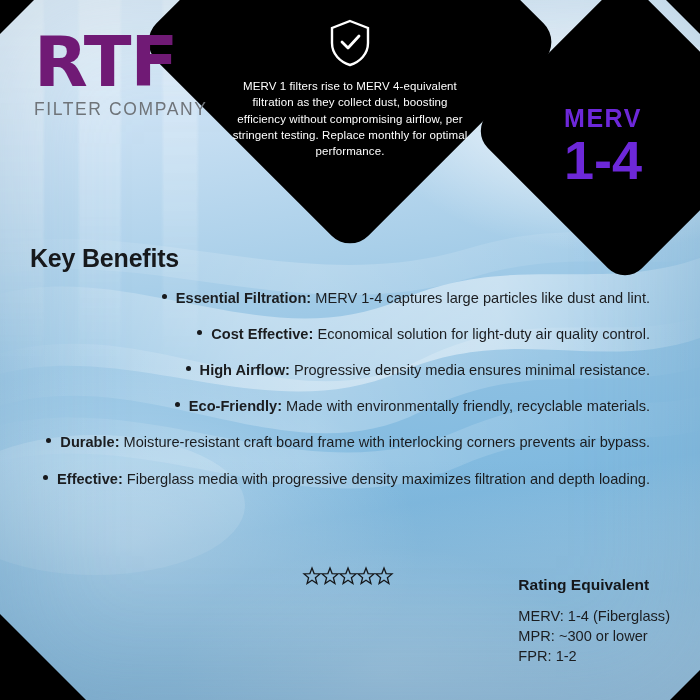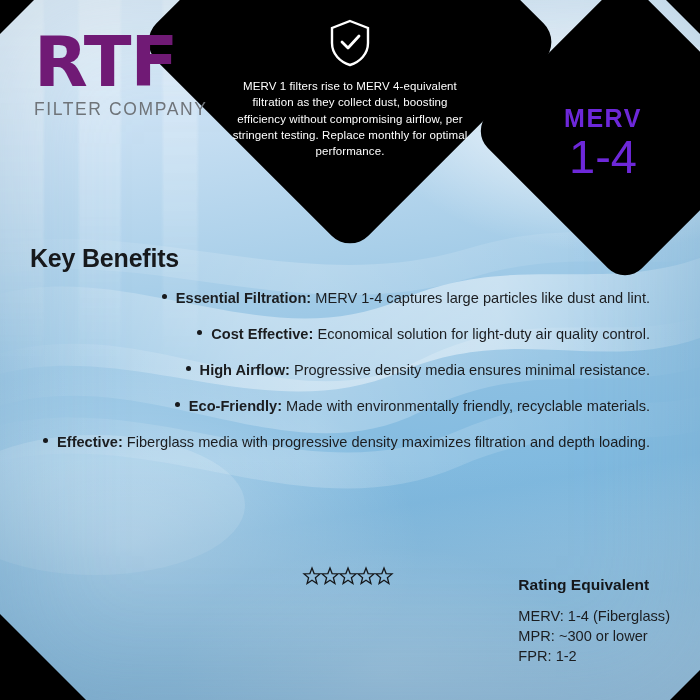--- a/index.html
+++ b/index.html
@@ -114,22 +114,22 @@
     line-height: 1;
     margin-top: 20px;
   }
   .merv-label {
     font-size: 25px;
     font-weight: 700;
     letter-spacing: 1.5px;
     margin-bottom: 2px;
   }
   .merv-value {
-    font-size: 47px;
-    font-weight: 400;
+    font-size: 54px;
+    font-weight: 700;
     letter-spacing: 0px;
   }
 
   
   .logo {
     position: absolute;
     left: 34px;
     top: 30px;
   }
   .logo-mark {
@@ -331,20 +331,24 @@
       <div class="bullet"></div>
       <div class="benefit-text"><b>High Airflow:</b><span> Progressive density media ensures minimal resistance.</span></div>
     </div>
 
     <div class="benefit-row">
       <div class="bullet"></div>
       <div class="benefit-text"><b>Eco-Friendly:</b><span> Made with environmentally friendly, recyclable materials.</span></div>
     </div>
 
 
+    <div class="benefit-row">
+      <div class="bullet"></div>
+      <div class="benefit-text"><b>Durable:</b><span> Moisture-resistant craft board frame with interlocking corners prevents air bypass.</span></div>
+    </div>
 
     <div class="benefit-row">
       <div class="bullet"></div>
       <div class="benefit-text"><b>Effective:</b><span> Fiberglass media with progressive density maximizes filtration and depth loading.</span></div>
     </div>
   </div>
 
   <div class="stars">
     <svg width="96" height="22" viewBox="0 0 96 22">
       <g fill="none" stroke="#15171a" stroke-width="1.3">

